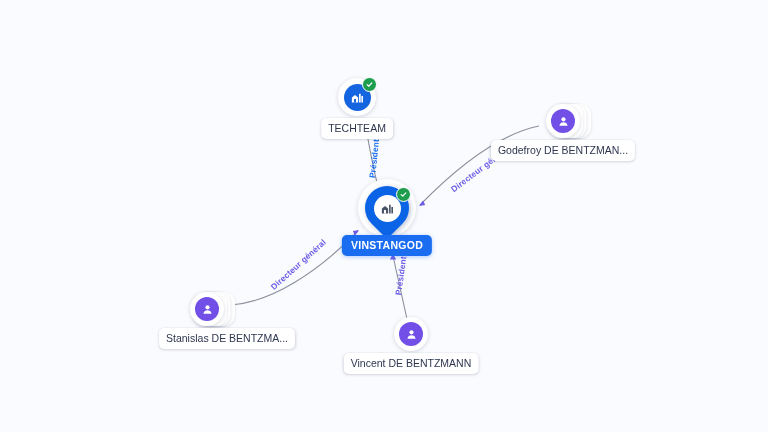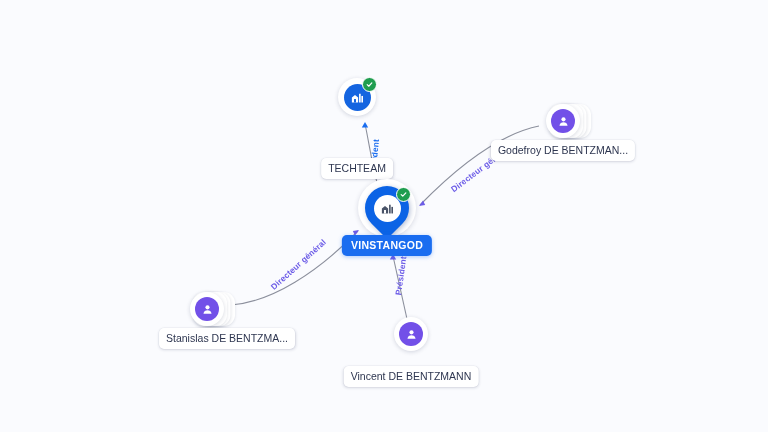--- a/index.html
+++ b/index.html
@@ -239,21 +239,21 @@
           <rect x="18.2" y="9.5" width="2.6" height="10.5" fill="#ffffff"></rect>
           <rect x="6.4" y="14.5" width="3.2" height="5.5" fill="#1565e0"></rect>
         </svg>
       </div>
       <div class="verified-badge" style="right:-1px; top:-1px;">
         <svg width="7" height="7" viewBox="0 0 24 24" aria-hidden="true">
           <path d="M4 12.5 L9.5 18 L20 6.5" stroke="#ffffff" stroke-width="4" fill="none" stroke-linecap="round" stroke-linejoin="round"></path>
         </svg>
       </div>
     </div>
-    <div class="node-label plain" style="top:21px;margin-top:40px;">TECHTEAM</div>
+    <div class="node-label plain" style="top:21px;">TECHTEAM</div>
   </div>
 
   <div class="node" style="left:387px; top:213px;">
     <div class="pin-node">
       <div class="pin-halo"></div>
       <div class="pin-shape"></div>
       <div class="pin-inner">
         <svg width="15" height="15" viewBox="0 0 24 24" aria-hidden="true">
           <path d="M3 20 V12 L8 8 L13 12 V20 Z" fill="#4a5468"></path>
           <rect x="14.5" y="6" width="2.6" height="14" fill="#4a5468"></rect>
@@ -308,16 +308,16 @@
     <div class="person-node">
       <div class="person-front">
         <div class="person-disc">
           <svg width="13" height="13" viewBox="0 0 24 24" aria-hidden="true">
             <circle cx="12" cy="8" r="3.8" fill="#ffffff"></circle>
             <path d="M4.5 20 C5 15.6 8.2 13.6 12 13.6 C15.8 13.6 19 15.6 19.5 20 Z" fill="#ffffff"></path>
           </svg>
         </div>
       </div>
     </div>
-    <div class="node-label plain" style="top:32px;text-align:right;">Vincent DE BENTZMANN</div>
+    <div class="node-label plain" style="top:19px;text-align:right;">Vincent DE BENTZMANN</div>
   </div>
 
 </div>
 
 </body></html>

